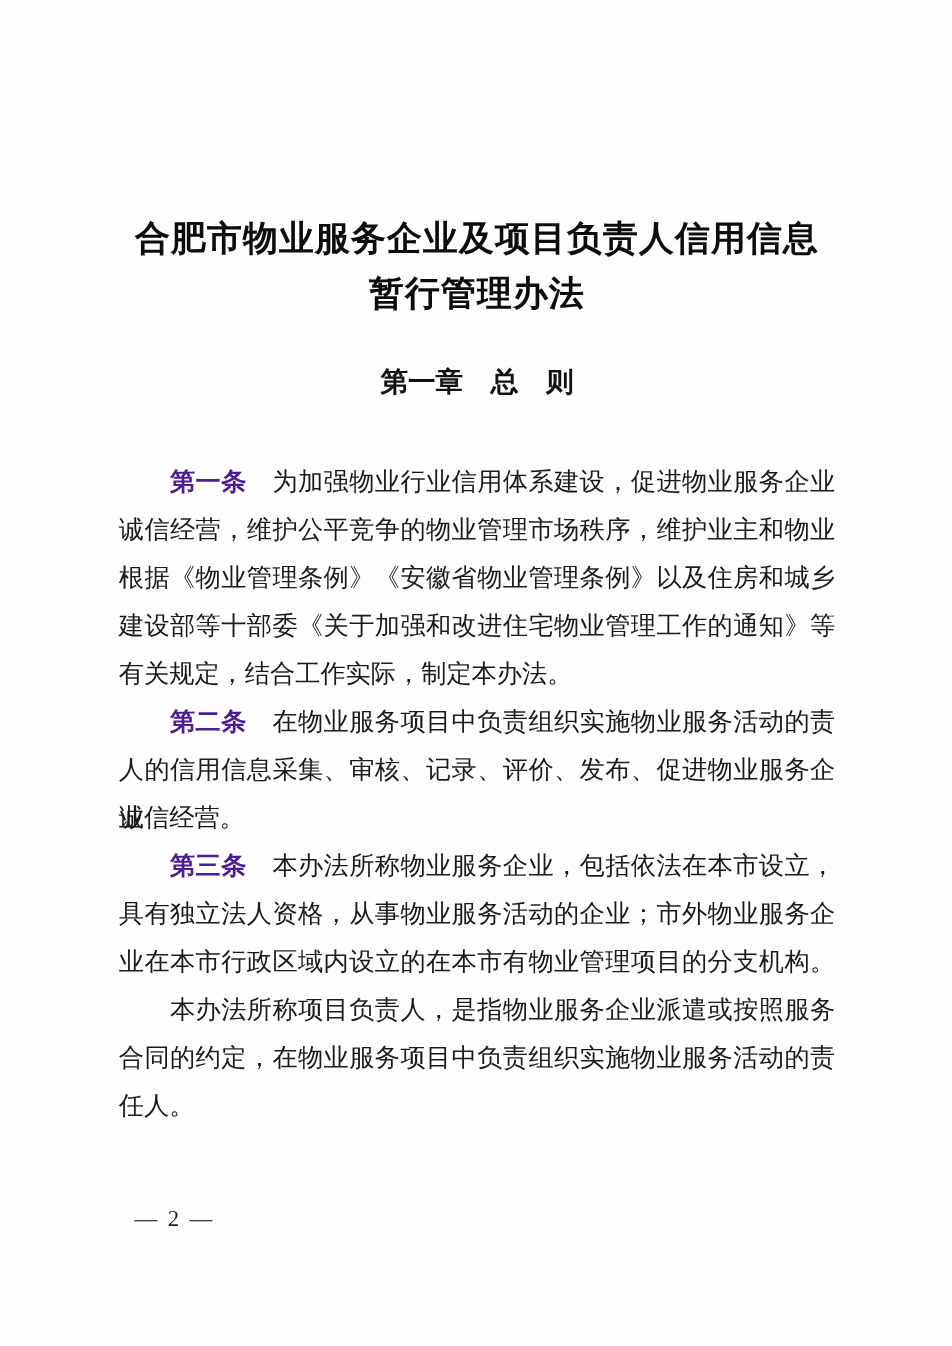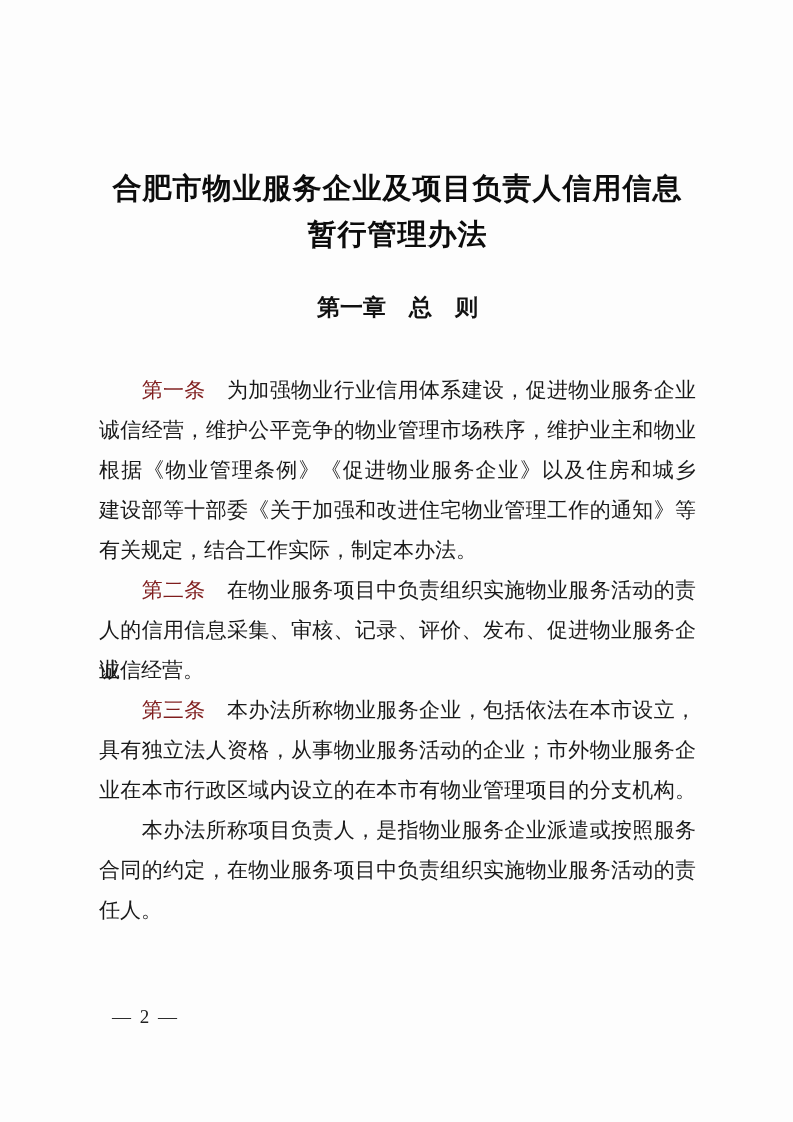--- a/index.html
+++ b/index.html
@@ -8,21 +8,21 @@
     width: 793px;
     height: 1122px;
     background: #fdfdfd;
     overflow: hidden;
     font-family: "Liberation Serif", "DejaVu Serif", serif;
     color: #161616;
   }
   .content {
     position: absolute;
     left: 99px;
-    top: 0;
+    top: 11px;
     width: 597px;
   }
   .doc-title {
     padding-top: 165px;
     font-weight: bold;
     font-size: 29px;
     line-height: 46px;
     text-align: center;
     letter-spacing: 1px;
     color: #0c0c0c;
@@ -42,21 +42,21 @@
     height: 40px;
     line-height: 40px;
     font-size: 21px;
     text-align: justify;
     text-align-last: justify;
     color: #1a1a1a;
   }
   .line.end {
     text-align-last: left;
   }
-  .line b { font-weight: normal; color: #7f1d1d; }
+  .line b { font-weight: bold; color: #4c1d95; }
   .page-num {
     position: absolute;
     left: 112px;
     top: 1006px;
     font-size: 19px;
     letter-spacing: 2px;
     color: #222222;
   }
 </style>
 </head>
@@ -69,21 +69,21 @@
       <div>合肥市物业服务企业及项目负责人信用信息</div>
       <div>暂行管理办法</div>
     </div>
 
     <div class="chapter-heading">第一章　总　则</div>
 
     <div class="body-text">
 
       <div class="line"><b>　　第一条</b><span>　为加强物业行业信用体系建设，促进物业服务企业</span></div>
       <div class="line"><span>诚信经营，维护公平竞争的物业管理市场秩序，维护业主和物业</span></div>
-      <div class="line"><span>根据《物业管理条例》《促进物业服务企业》以及住房和城乡</span></div>
+      <div class="line"><span>根据《物业管理条例》《安徽省物业管理条例》以及住房和城乡</span></div>
       <div class="line"><span>建设部等十部委《关于加强和改进住宅物业管理工作的通知》等</span></div>
       <div class="line end"><span>有关规定，结合工作实际，制定本办法。</span></div>
 
       <div class="line"><b>　　第二条</b><span>　在物业服务项目中负责组织实施物业服务活动的责</span></div>
       <div class="line"><span>人的信用信息采集、审核、记录、评价、发布、促进物业服务企业</span></div>
       <div class="line end"><span>诚信经营。</span></div>
 
       <div class="line"><b>　　第三条</b><span>　本办法所称物业服务企业，包括依法在本市设立，</span></div>
       <div class="line"><span>具有独立法人资格，从事物业服务活动的企业；市外物业服务企</span></div>
       <div class="line"><span>业在本市行政区域内设立的在本市有物业管理项目的分支机构。</span></div>

